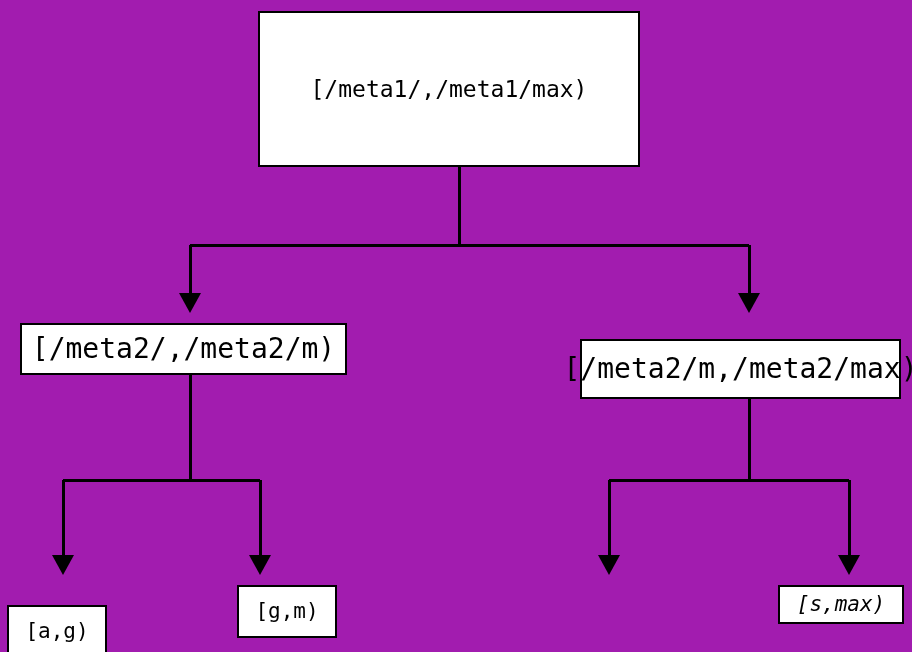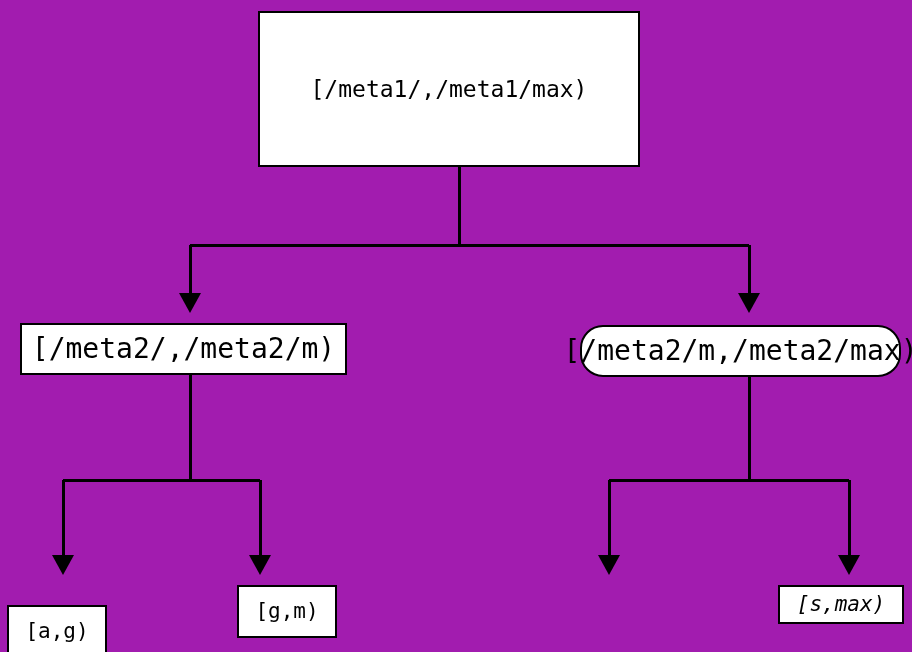--- a/index.html
+++ b/index.html
@@ -36,21 +36,21 @@
     white-space: pre;
   }
   .node-label {
     display: block;
     line-height: 1;
     letter-spacing: 0px;
   }
   .node-root       { left: 258px; top: 11px;  width: 382px; height: 156px; }
   .node-root .node-label      { font-size: 23px; }
   .node-mid-left   { left: 20px;  top: 323px; width: 327px; height: 52px; }
-  .node-mid-right  { left: 580px; top: 325px; width: 321px; height: 52px; border-radius: 23px; }
+  .node-mid-right  { left: 580px; top: 339px; width: 321px; height: 60px; }
   .node-mid-left .node-label,
   .node-mid-right .node-label { font-size: 28px; }
   .node-leaf-1     { left: 7px;   top: 585px; width: 100px; height: 53px; margin-top: 20px; }
   .node-leaf-2     { left: 205px; top: 585px; width: 100px; height: 53px; margin-left: 32px; }
   .node-leaf-3     { left: 555px; top: 585px; width: 100px; height: 53px; }
   .node-leaf-4     { left: 778px; top: 585px; width: 126px; height: 39px; font-style: italic; }
   .node-leaf-1 .node-label,
   .node-leaf-2 .node-label,
   .node-leaf-3 .node-label,
   .node-leaf-4 .node-label    { font-size: 21px; }

